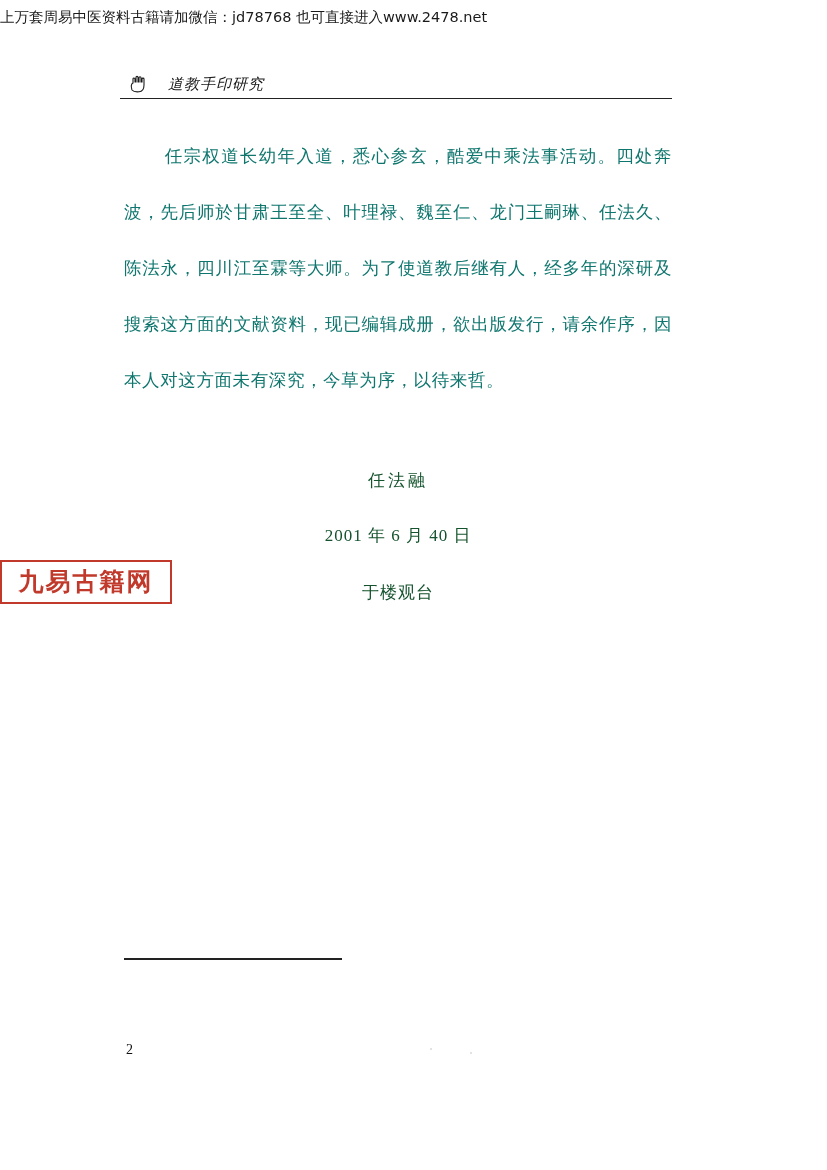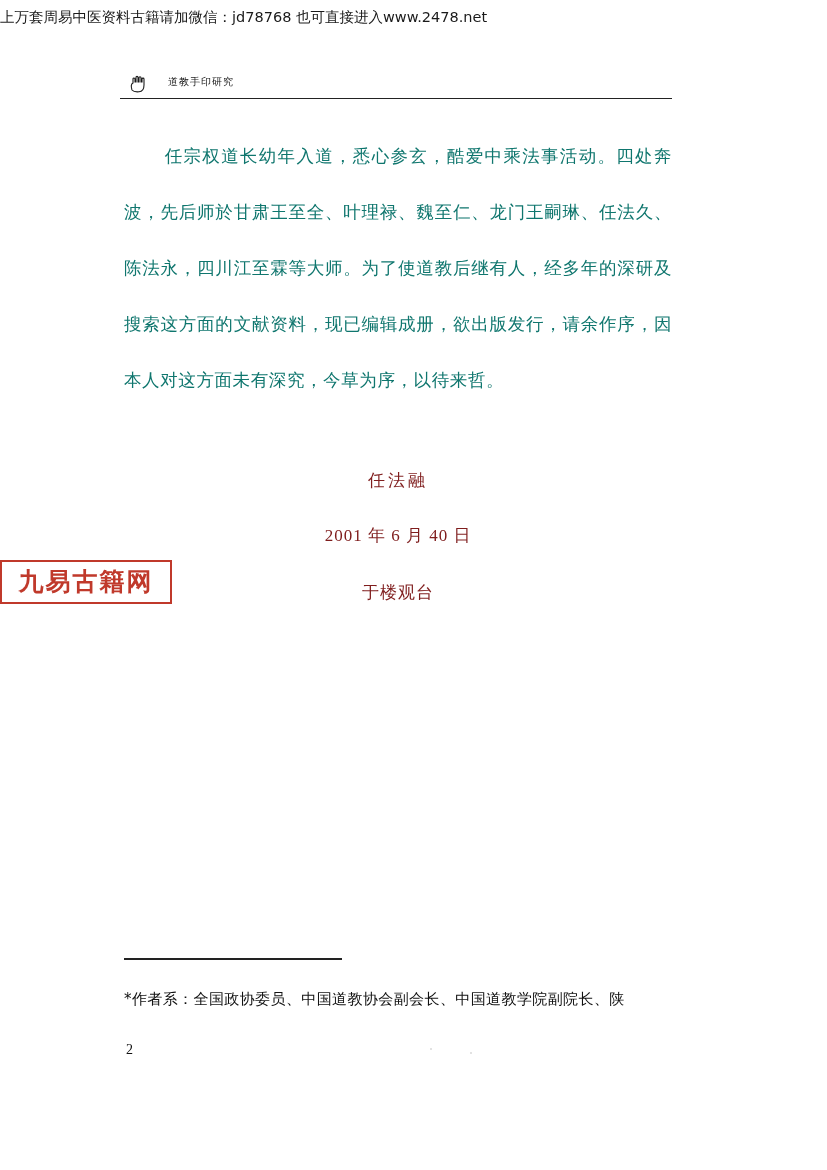--- a/index.html
+++ b/index.html
@@ -57,24 +57,25 @@
     position: absolute;
     left: 8px;
     top: 2px;
     width: 22px;
     height: 20px;
   }
   .header-title {
     position: absolute;
     left: 48px;
     top: 3px;
-    font-size: 10px;
+    font-size: 15px;
     color: #161616;
     letter-spacing: 1px;
     font-family: "DejaVu Sans", "Liberation Sans", sans-serif;
+    font-style: italic;
   }
 
   
   .body-text {
     position: absolute;
     left: 124px;
     top: 128px;
     width: 548px;
     font-size: 17.5px;
     line-height: 56px;
@@ -93,21 +94,21 @@
   .sig-block {
     position: absolute;
     left: 124px;
     top: 452px;
     width: 548px;
   }
   .sig-line {
     text-align: center;
     font-size: 17px;
     line-height: 56px;
-    color: #7f1d1d;
+    color: #14532d;
     letter-spacing: 1px;
   }
   .sig-line.name {
     letter-spacing: 3px;
   }
   .sig-line.date {
     font-family: "Liberation Serif", "DejaVu Serif", serif;
     font-size: 17px;
   }
 
@@ -206,21 +207,20 @@
     <div class="sig-line date">2001 年 6 月 40 日</div>
     <div class="sig-line place">于楼观台</div>
   </div>
 
   <div class="stamp">
     <div class="stamp-text">九易古籍网</div>
   </div>
 
   <div class="footnote-rule"></div>
   <div class="footnote">
-    <div>*作者系：全国政协委员、中国道教协会副会长、中国道教学院副院长、陕</div>
   </div>
 
   <div class="page-number">2</div>
 
   <div class="speckle" style="left:430px; top:1048px;"></div>
   <div class="speckle" style="left:470px; top:1052px;"></div>
 
 </div>
 
 </body></html>

